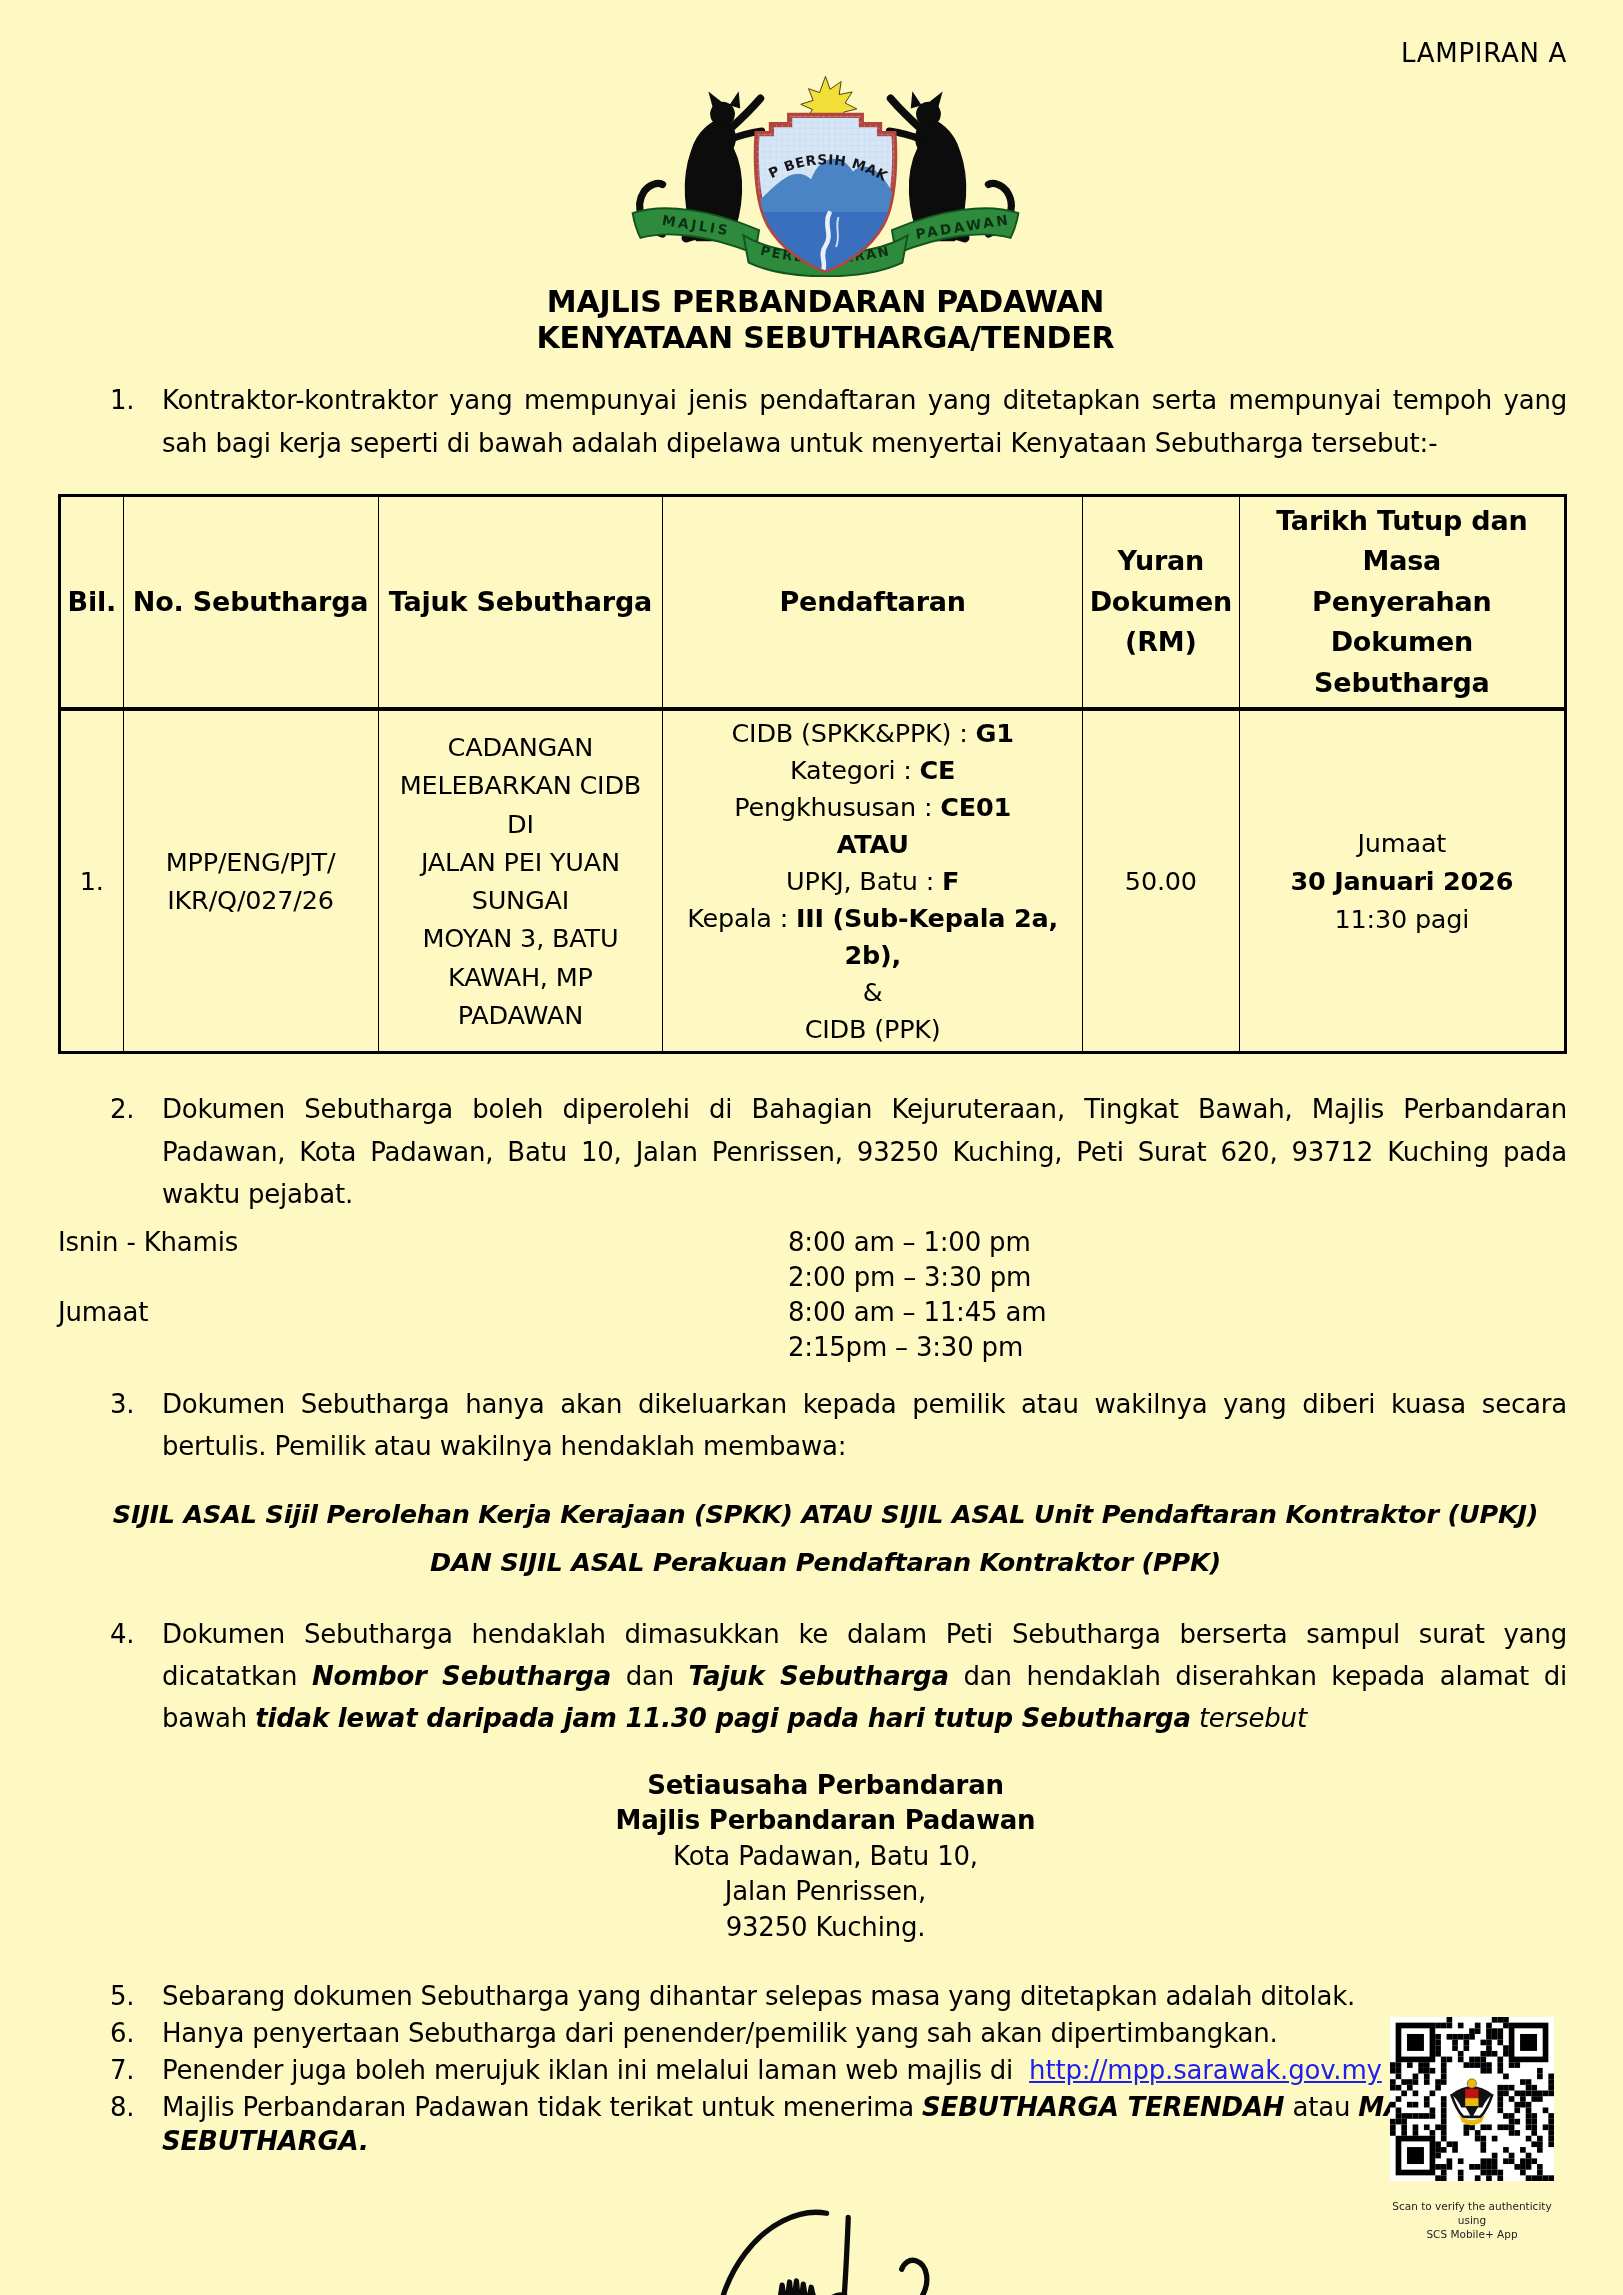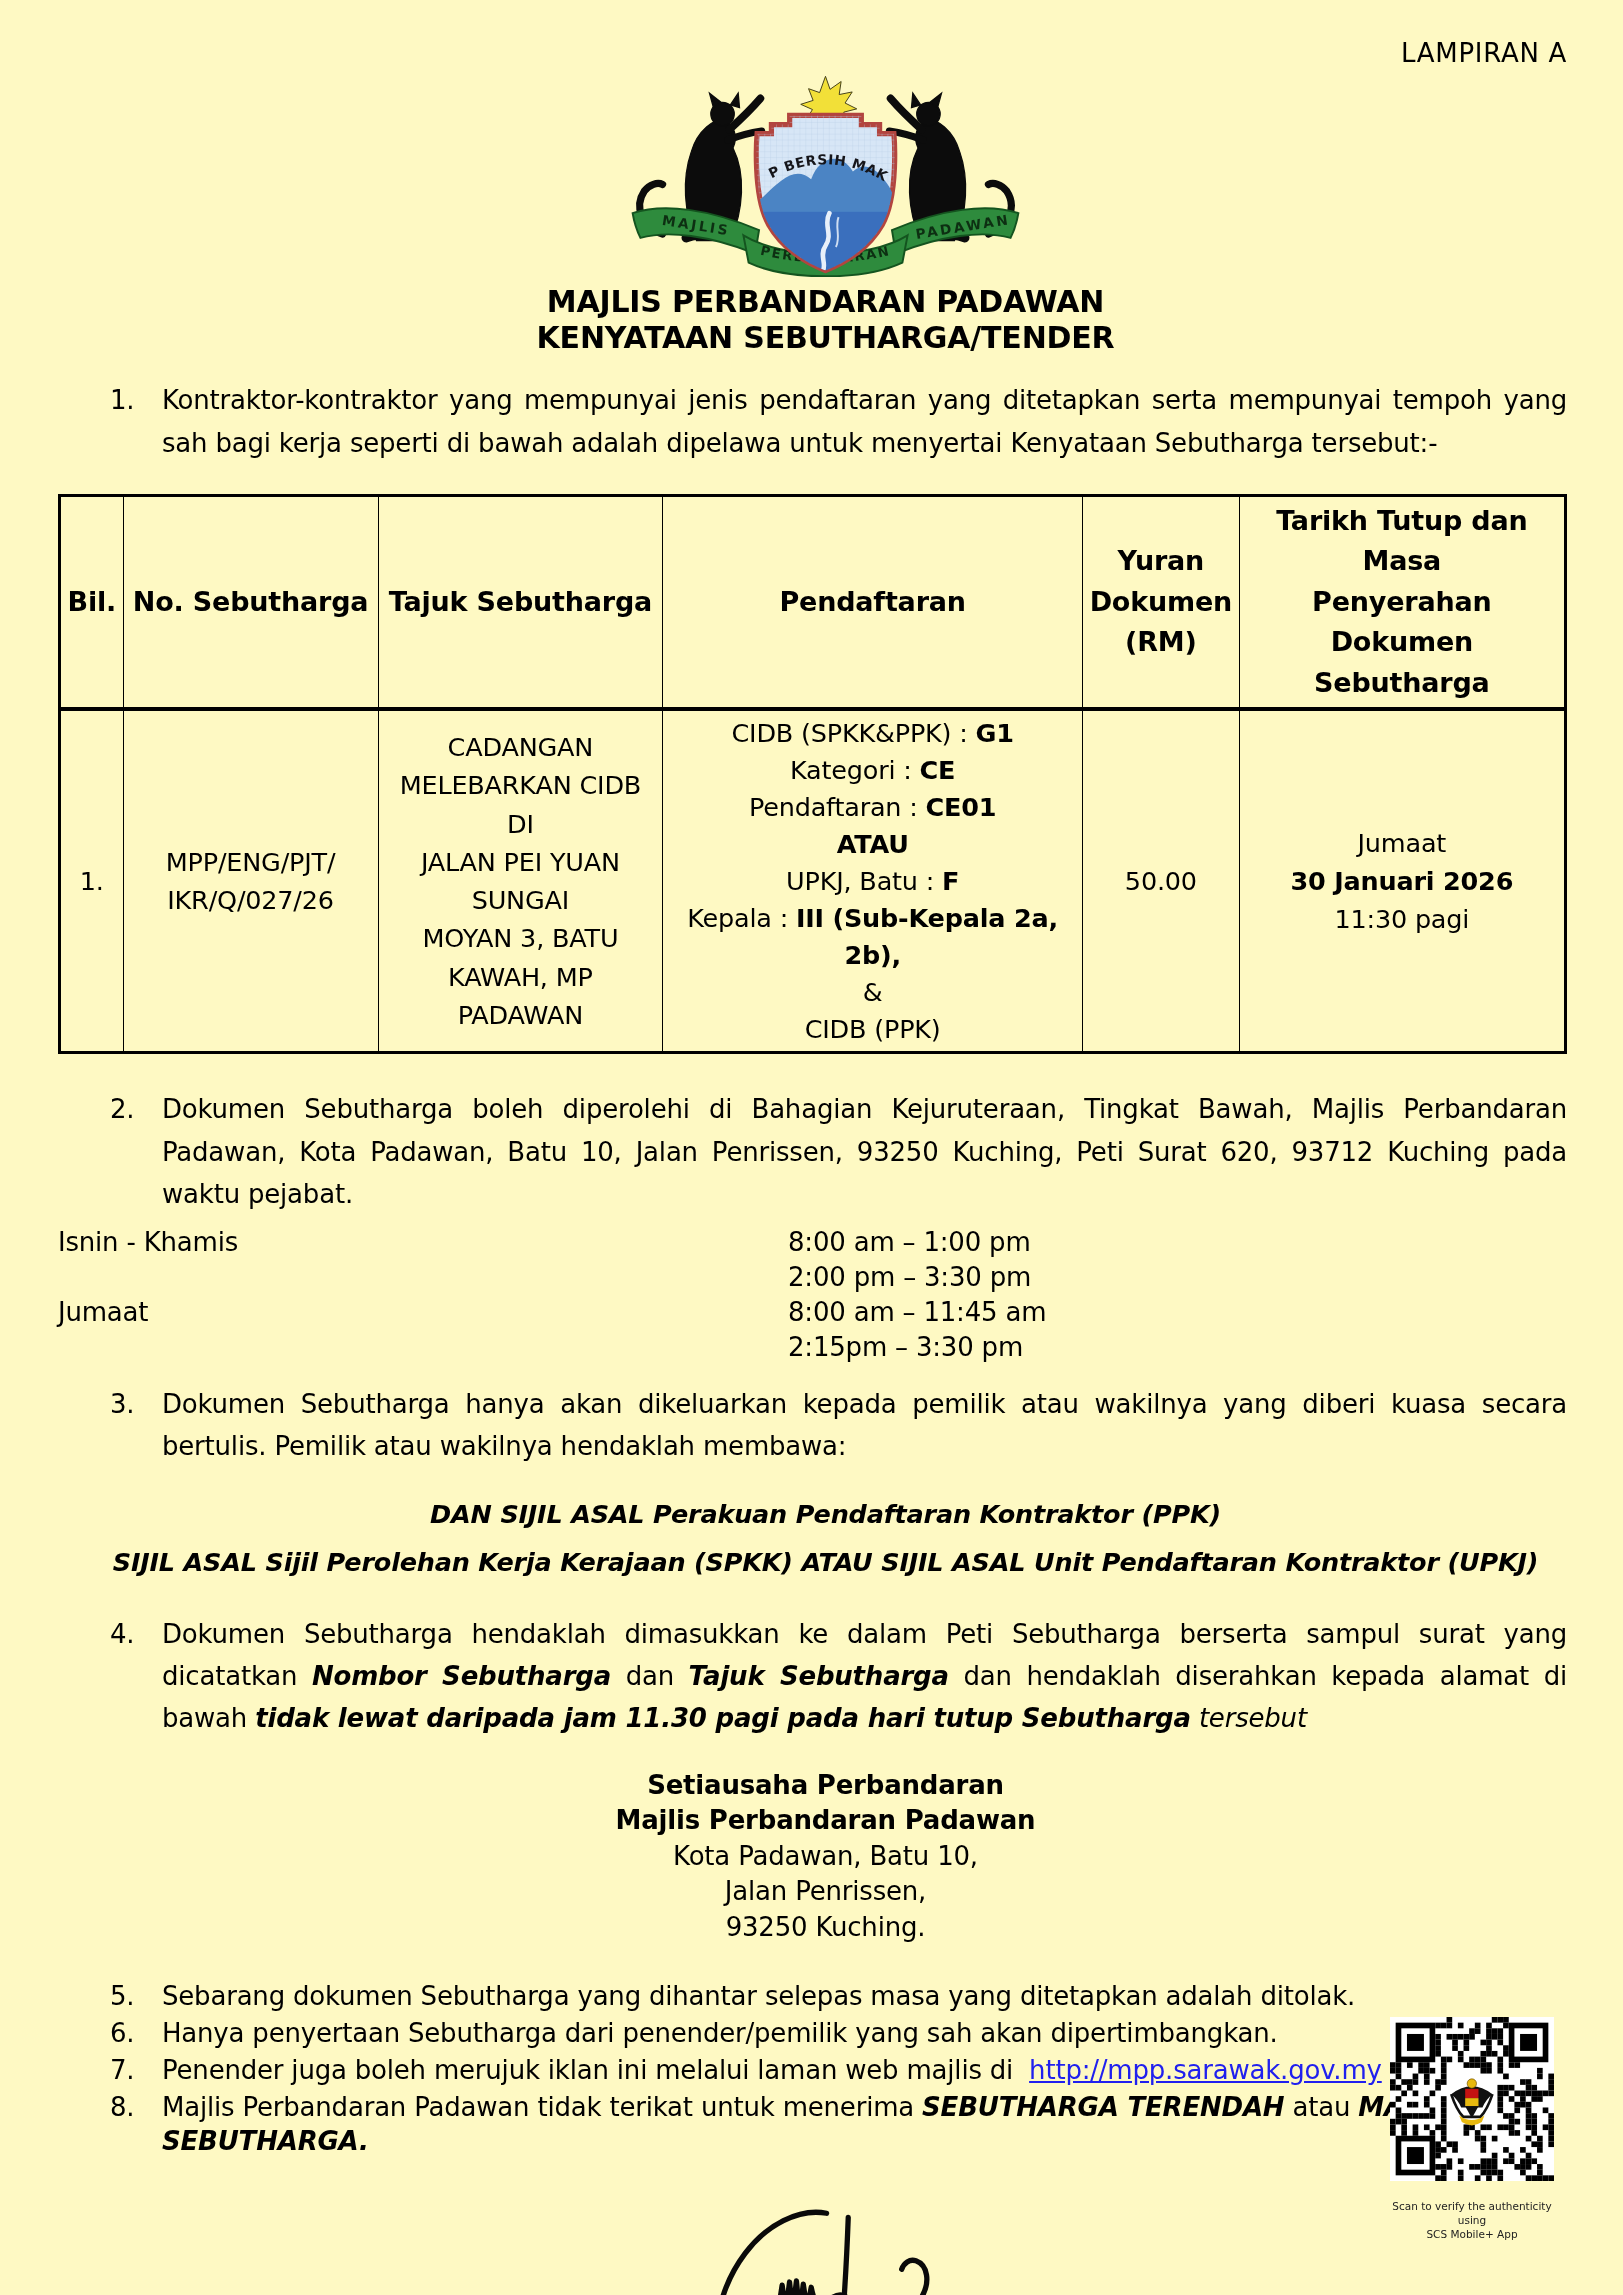--- a/index.html
+++ b/index.html
@@ -188,21 +188,21 @@
           <td>
               <div>CADANGAN</div>
               <div>MELEBARKAN CIDB DI</div>
               <div>JALAN PEI YUAN SUNGAI</div>
               <div>MOYAN 3, BATU</div>
               <div>KAWAH, MP PADAWAN</div>
             </td>
           <td style="line-height:1.45;">
             <div><span>CIDB (SPKK&amp;PPK) : </span><span class="b">G1</span></div>
             <div><span>Kategori : </span><span class="b">CE</span></div>
-            <div><span>Pendaftaran : </span><span class="b">CE01</span></div>
+            <div><span>Pengkhususan : </span><span class="b">CE01</span></div>
             <div><span class="b">ATAU</span></div>
             <div><span>UPKJ, Batu : </span><span class="b">F</span></div>
             <div><span>Kepala : </span><span class="b">III (Sub-Kepala 2a, 2b),</span></div>
             <div><span>&amp;</span></div>
             <div><span>CIDB (PPK)</span></div>
           </td>
           <td>50.00</td>
           <td class="cell-tarikh">
             <div>Jumaat</div>
             <div class="b">30 Januari 2026</div>
@@ -235,22 +235,22 @@
           <div class="htime">2:15pm – 3:30 pm</div>
         </div>
     </div>
 
     <div class="para" style="margin-top:18.3px;">
       <div class="num">3.</div>
       <div class="txt">Dokumen Sebutharga hanya akan dikeluarkan kepada pemilik atau wakilnya yang diberi kuasa secara bertulis. Pemilik atau wakilnya hendaklah membawa:</div>
     </div>
 
     <div class="sijil center-shift">
+      <div>SIJIL ASAL Sijil Perolehan Kerja Kerajaan (SPKK) ATAU  SIJIL ASAL Unit Pendaftaran Kontraktor (UPKJ)</div>
       <div>DAN SIJIL ASAL Perakuan Pendaftaran Kontraktor (PPK)</div>
-      <div>SIJIL ASAL Sijil Perolehan Kerja Kerajaan (SPKK) ATAU  SIJIL ASAL Unit Pendaftaran Kontraktor (UPKJ)</div>
     </div>
 
     <div class="para" style="margin-top:30px;">
       <div class="num">4.</div>
       <div class="txt"><span>Dokumen Sebutharga hendaklah dimasukkan ke dalam Peti Sebutharga berserta sampul surat yang dicatatkan </span><span class="b i">Nombor Sebutharga</span><span> dan </span><span class="b i">Tajuk Sebutharga</span><span> dan hendaklah diserahkan kepada alamat di bawah </span><span class="b i">tidak lewat daripada jam 11.30 pagi  pada hari tutup Sebutharga</span><span> </span><span class="i">tersebut</span></div>
     </div>
 
     <div class="address center-shift">
       <div class="b">Setiausaha Perbandaran</div>
       <div class="b">Majlis Perbandaran Padawan</div>

